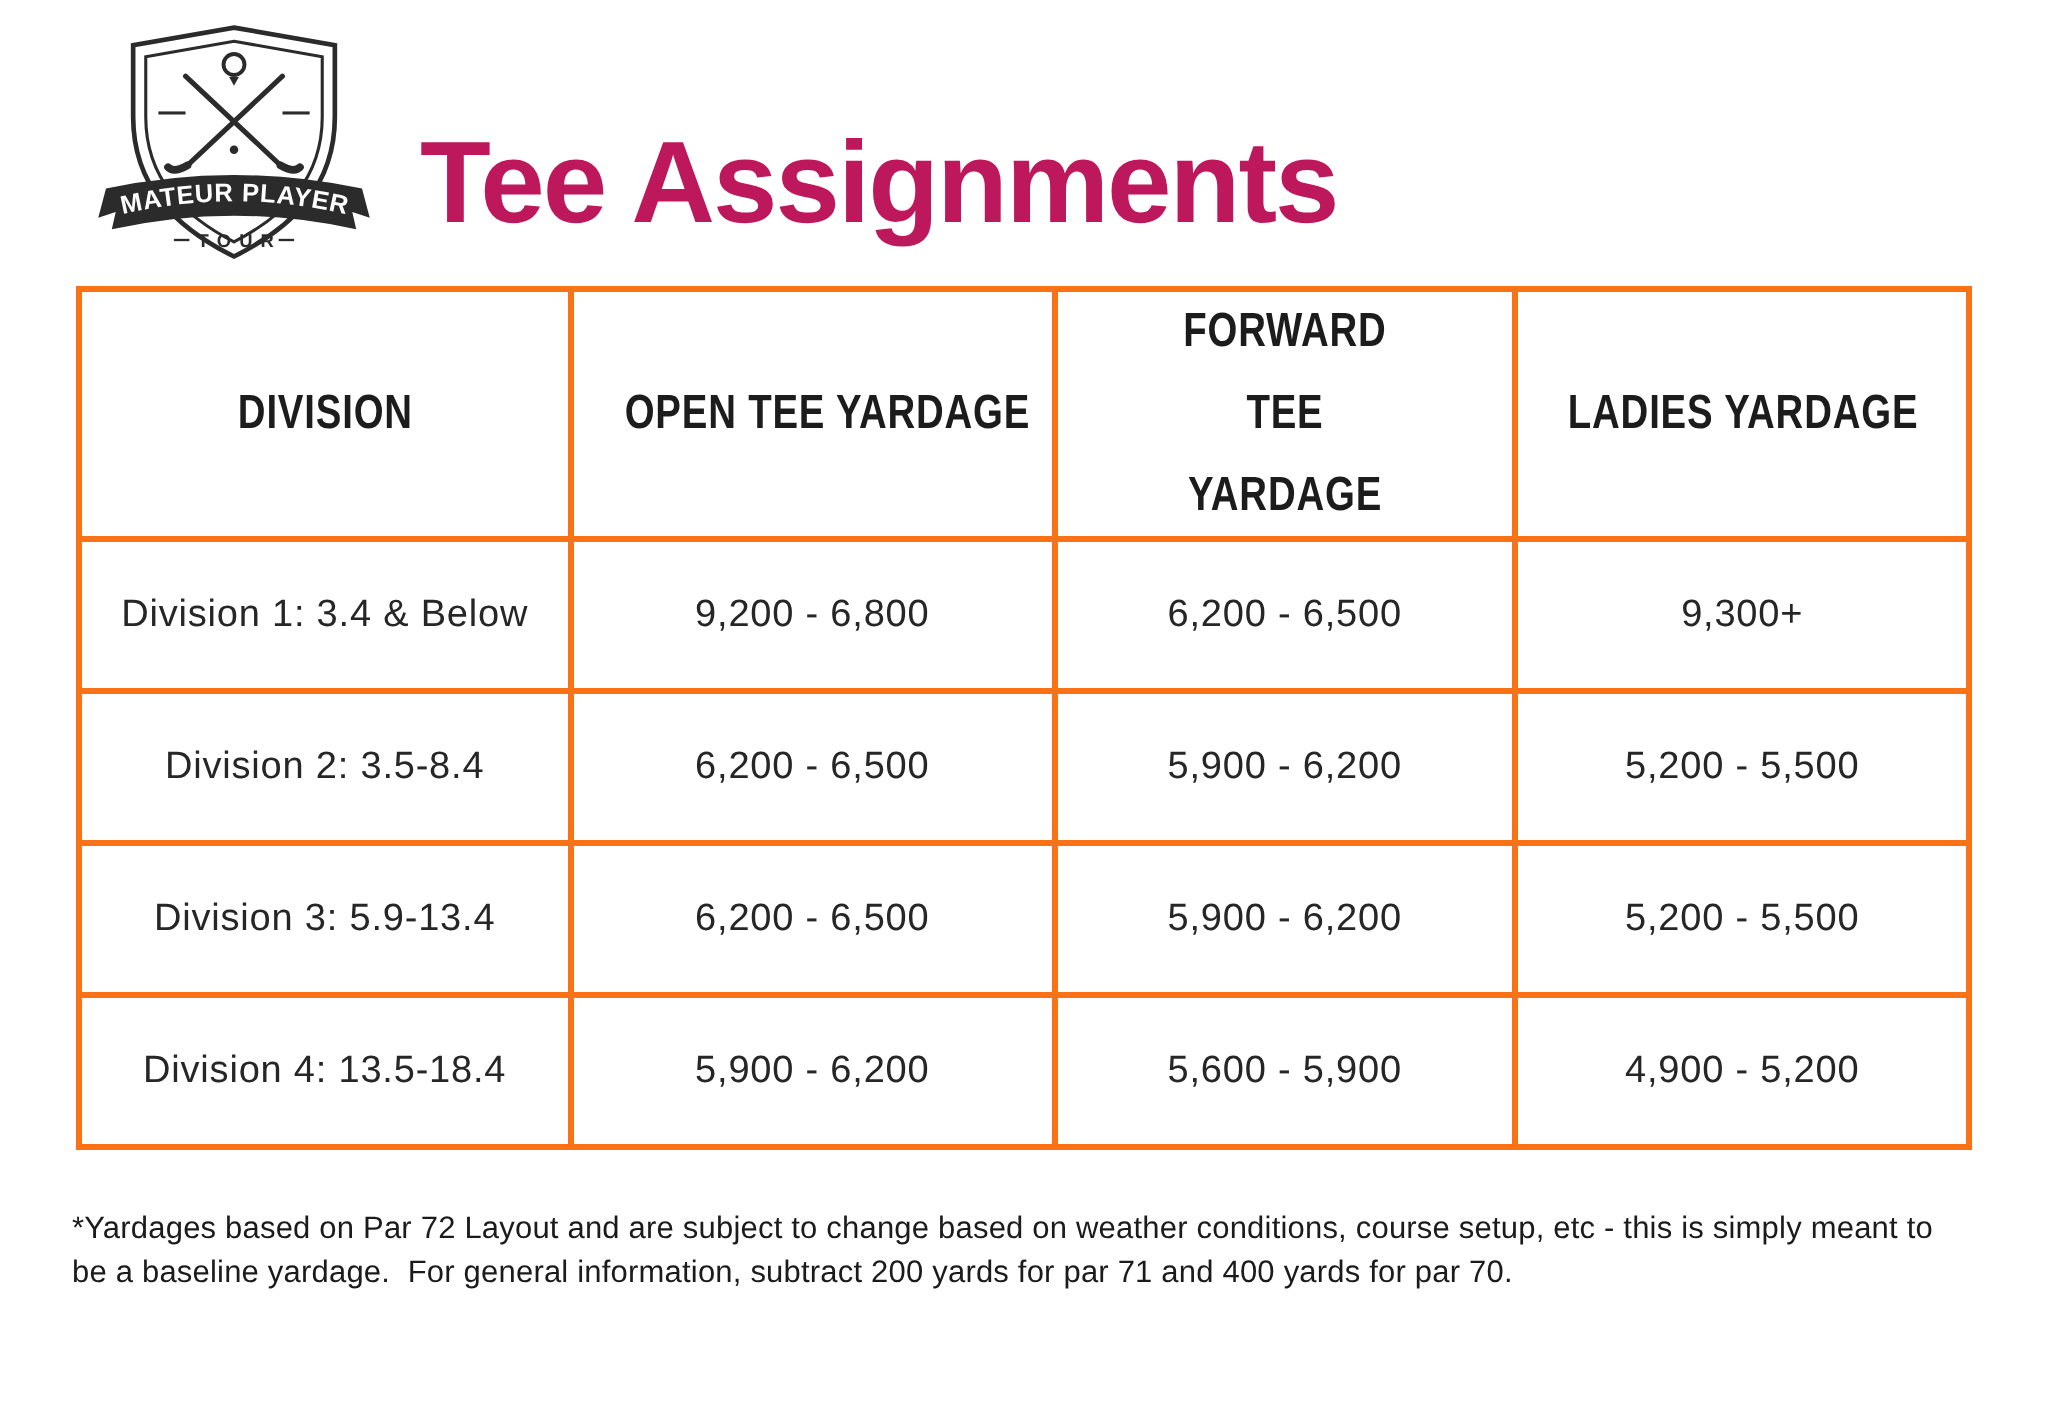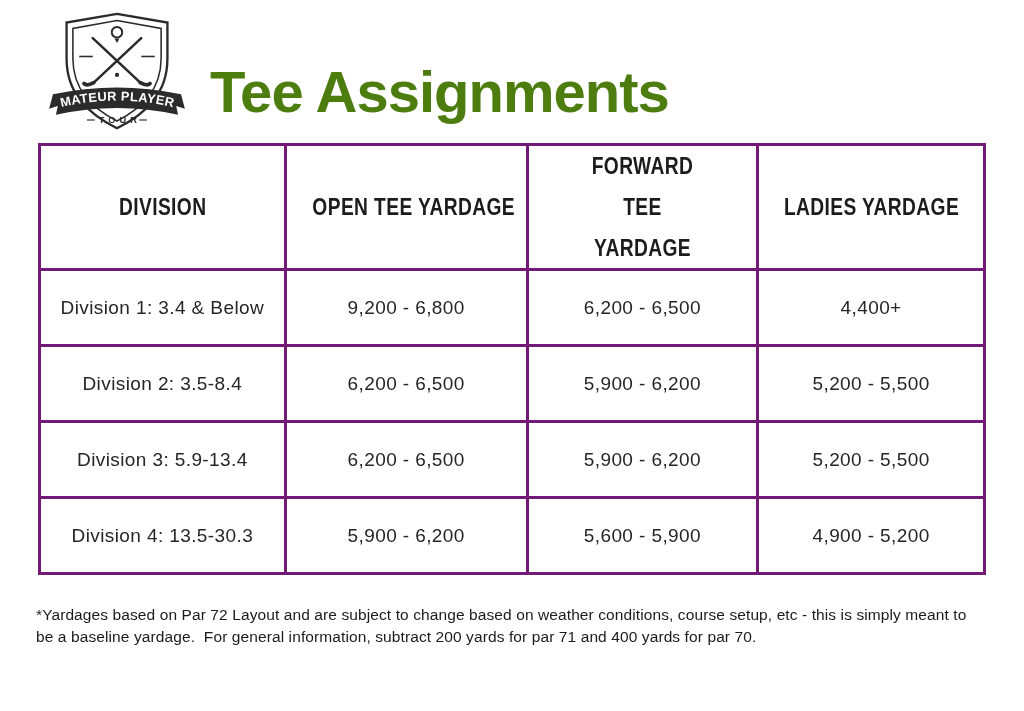--- a/index.html
+++ b/index.html
@@ -12,31 +12,31 @@
   .page { width:1024px; height:711px; background:#fff; }
 
   
   .header-row {
     display:flex; align-items:center;
     padding:8px 0 0 44px; height:136px;
   }
   .logo { width:146px; height:128px; flex:0 0 auto; }
   .page-title {
     font-size:58px; font-weight:bold; letter-spacing:-1px;
-    color:#4d7c0f; margin-left:20px; white-space:nowrap;margin-top:38px;
+    color:#be185d; margin-left:20px; white-space:nowrap;margin-top:38px;
   }
 
   
   .table-wrap { margin:7px 38px 0 38px; }
   table.tee-table {
     width:948px; border-collapse:collapse; table-layout:fixed;
     background:#fff;
   }
   table.tee-table th, table.tee-table td {
-    border:3px solid #701a75; text-align:center; vertical-align:middle;
+    border:3px solid #f97316; text-align:center; vertical-align:middle;
     background:#fff;
   }
   thead tr { height:100px; }
   tbody tr { height:76px; }
   th {
     font-size:24px; font-weight:bold; color:#1c1c1c;
     letter-spacing:0.5px;
   }
   th .condensed {
     display:inline-block; transform:scaleX(0.8);
@@ -114,36 +114,36 @@
           <th><span class="condensed">OPEN TEE YARDAGE</span></th>
           <th><span class="condensed wrap">FORWARD TEE YARDAGE</span></th>
           <th><span class="condensed">LADIES YARDAGE</span></th>
         </tr>
       </thead>
       <tbody>
         <tr>
           <td>Division 1: 3.4 &amp; Below</td>
           <td>9,200 - 6,800</td>
           <td>6,200 - 6,500</td>
-          <td>4,400+</td>
+          <td>9,300+</td>
         </tr>
         <tr>
           <td>Division 2: 3.5-8.4</td>
           <td>6,200 - 6,500</td>
           <td>5,900 - 6,200</td>
           <td>5,200 - 5,500</td>
         </tr>
         <tr>
           <td>Division 3: 5.9-13.4</td>
           <td>6,200 - 6,500</td>
           <td>5,900 - 6,200</td>
           <td>5,200 - 5,500</td>
         </tr>
         <tr>
-          <td>Division 4: 13.5-30.3</td>
+          <td>Division 4: 13.5-18.4</td>
           <td>5,900 - 6,200</td>
           <td>5,600 - 5,900</td>
           <td>4,900 - 5,200</td>
         </tr>
       </tbody>
     </table>
   </div>
 
   <p class="footnote">*Yardages based on Par 72 Layout and are subject to change based on weather conditions, course setup, etc - this is simply meant to be a baseline yardage.  For general information, subtract 200 yards for par 71 and 400 yards for par 70.</p>
 

